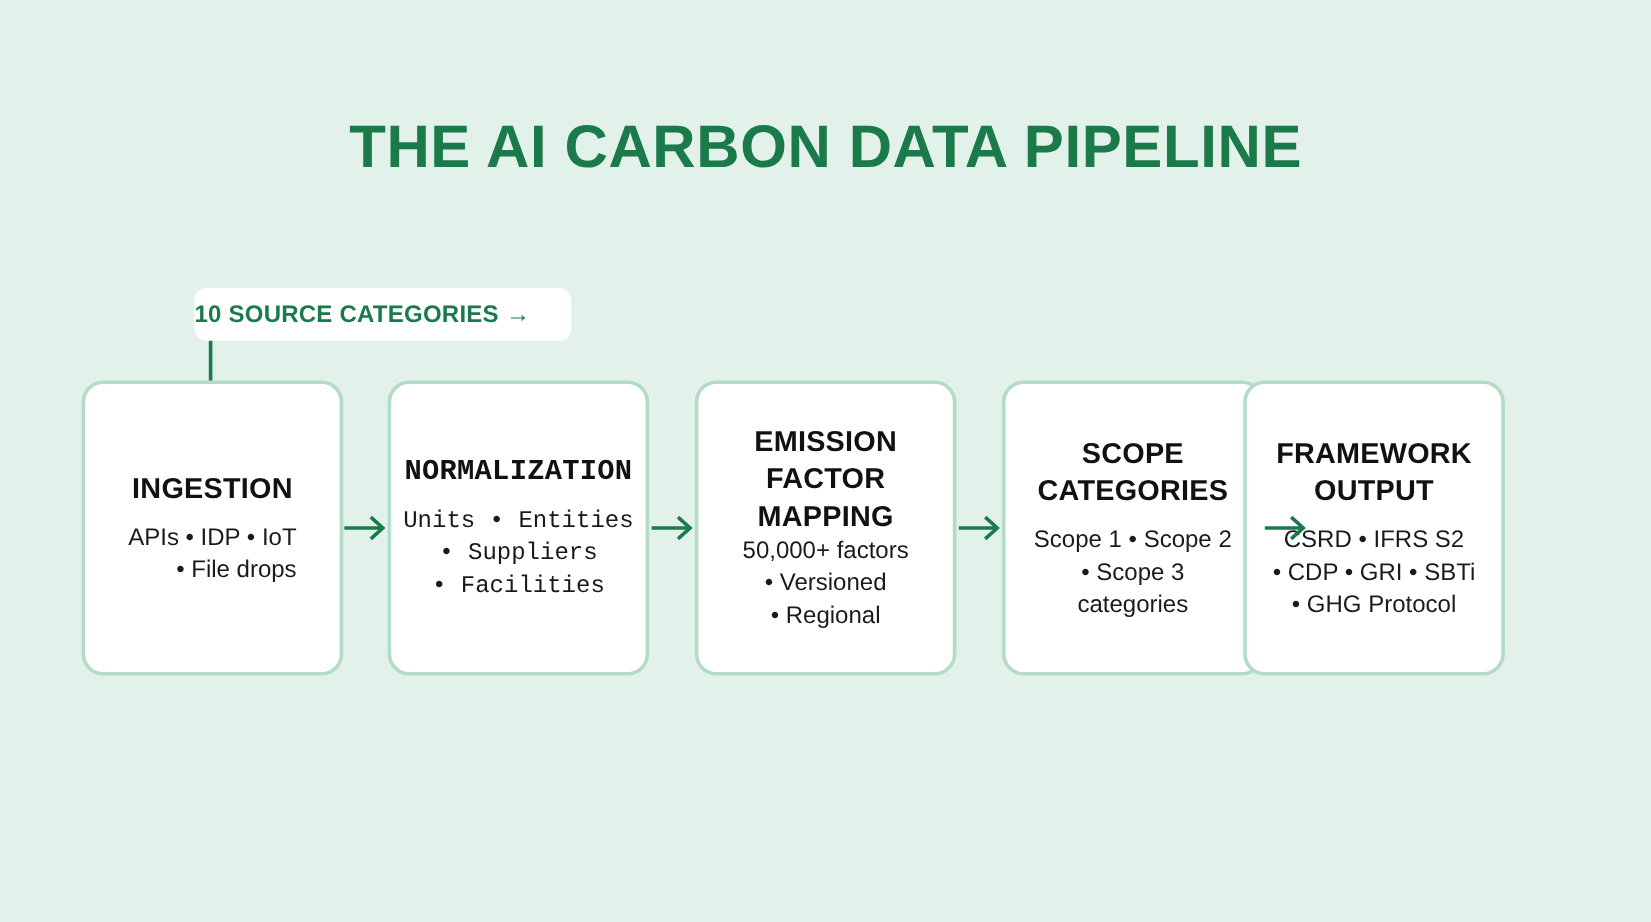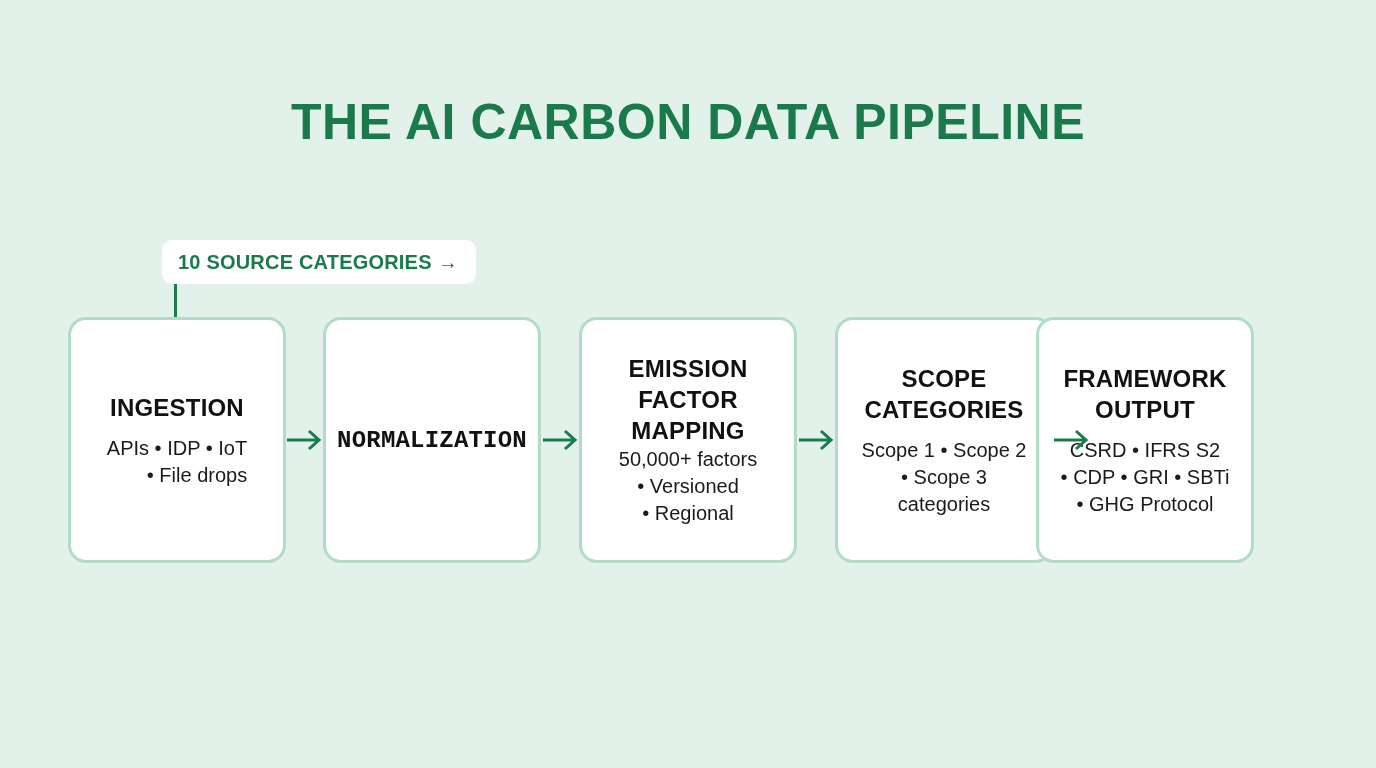--- a/index.html
+++ b/index.html
@@ -31,21 +31,21 @@
       position: absolute;
       left: 162px;
       top: 240px;
       width: 314px;
       height: 44px;
       background: #ffffff;
       border-radius: 10px;
       box-sizing: border-box;
       display: flex;
       align-items: center;
-      padding-left: 16px;
+      padding-left: 0;
       color: #1a7a4a;
       font-weight: 700;
       font-size: 20px;
       letter-spacing: 0.2px;
     }
     .badge-arrow {
       margin-left: 6px;
       font-weight: 700;
     }
     .connector {
@@ -109,20 +109,23 @@
 <div class="connector"></div>
 
 <div class="card" style="left:68px;text-align:right;">
   <div class="card-title">INGESTION</div>
   <div class="card-desc">APIs • IDP • IoT
 • File drops</div>
 </div>
 
 <div class="card" style="left:323px;font-family:Liberation Mono, monospace;">
   <div class="card-title">NORMALIZATION</div>
+  <div class="card-desc">Units • Entities
+• Suppliers
+• Facilities</div>
 </div>
 
 <div class="card" style="left:579px;align-items:center;">
   <div class="card-title">EMISSION
 FACTOR
 MAPPING</div>
   <div class="card-desc" style="margin-top:0;">50,000+ factors
 • Versioned
 • Regional</div>
 </div>

